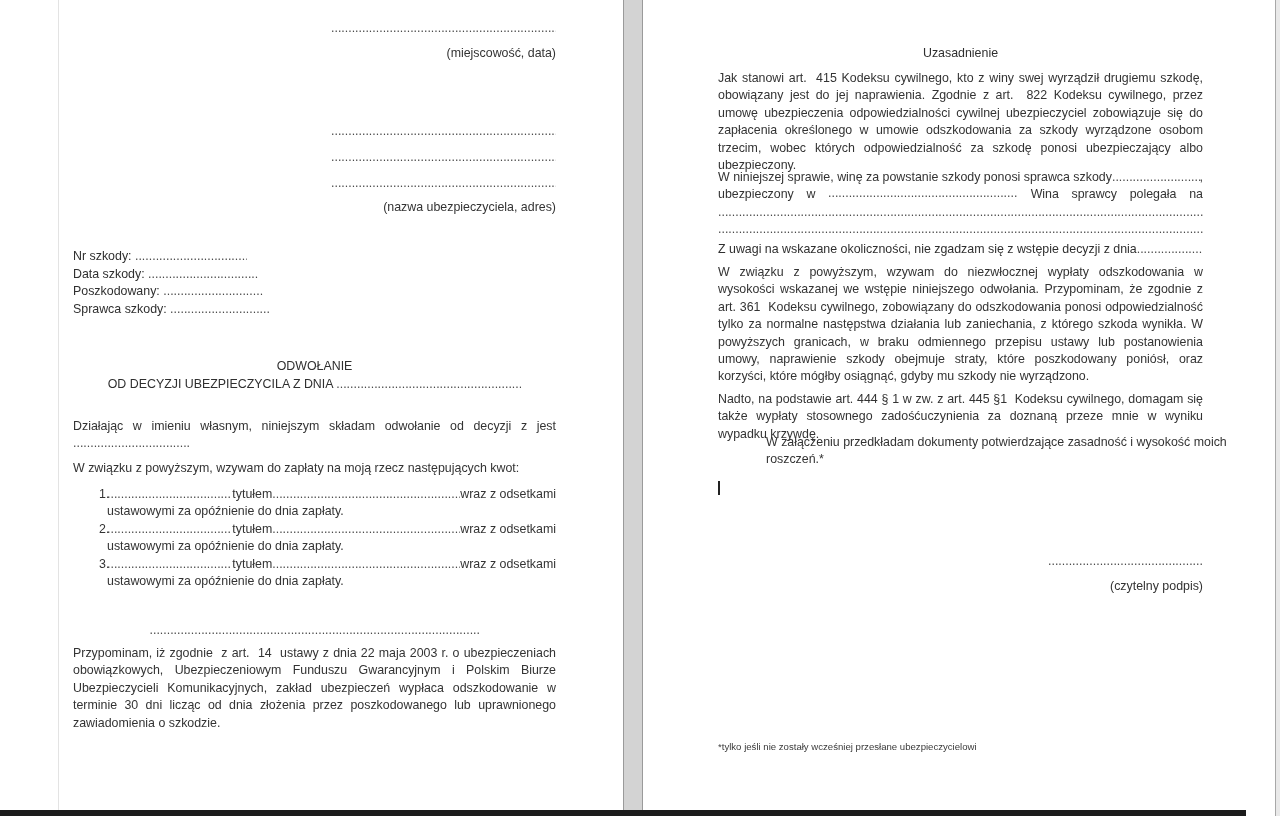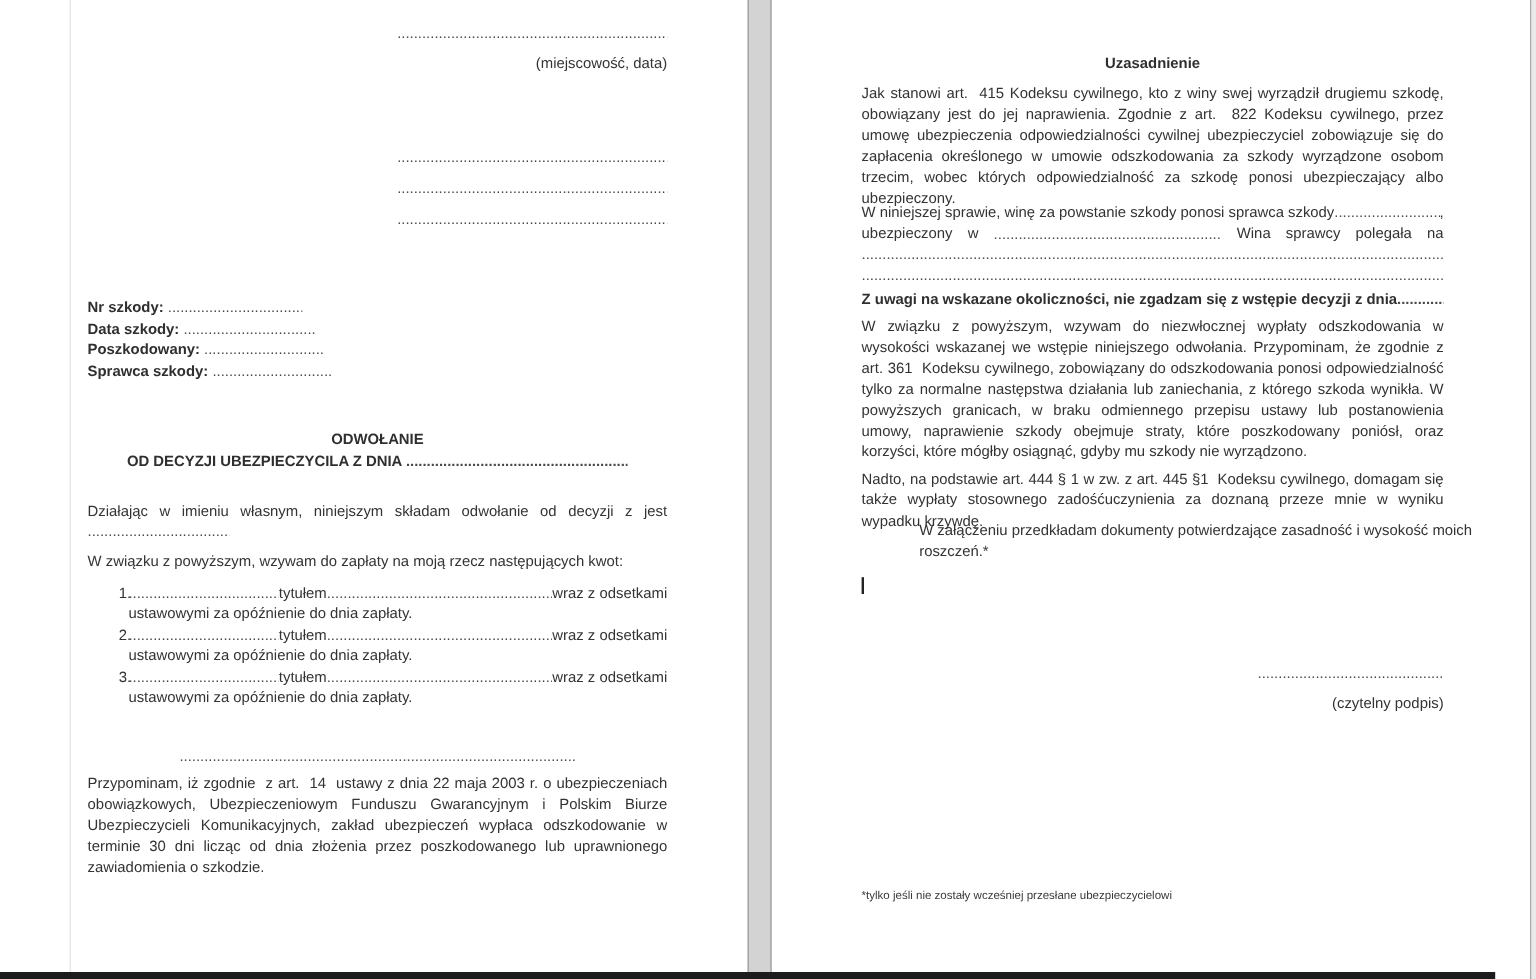--- a/index.html
+++ b/index.html
@@ -11,26 +11,26 @@
   .page-edge-left{position:absolute;left:58px;top:0;width:1px;height:810px;background:#e3e3e3;}
   .gutter{position:absolute;left:623px;top:0;width:18px;height:810px;background:#d3d3d3;
           border-left:1px solid #9a9a9a;border-right:1px solid #9a9a9a;}
   .bottom-bar{position:absolute;left:0;top:810px;width:1246px;height:6px;background:#1c1c1c;}
   .scroll-track{position:absolute;right:0;top:0;width:4px;height:816px;background:#e9e9e9;border-left:1px solid #a8a8a8;}
   .tb{position:absolute;left:73px;}
   .p1w{width:483px;}
   .p2w{width:485px;}
   .right{text-align:right;}
   .center{text-align:center;}
-  .bold{font-weight:bold;color:#2f2f2f;}
+  .bold{font-weight:normal;color:#2f2f2f;}
   .just{text-align:justify;white-space:pre-wrap;}
   .justlast{text-align:justify;text-align-last:justify;}
   .dots{display:inline-block;overflow:hidden;white-space:nowrap;height:14px;line-height:14px;
         vertical-align:-3px;color:#4a4a4a;}
-  .drow{display:flex;align-items:center;}
+  .drow{display:flex;align-items:flex-start;}
   .drow .w{white-space:pre;}
   .dfill{flex:1 1 0;overflow:hidden;white-space:nowrap;min-width:0;color:#4a4a4a;}
   .fieldline{height:17.5px;}
   .list-item{position:relative;padding-left:34px;}
   .li-num{position:absolute;left:26px;top:0;}
   .caret{position:absolute;left:73px;top:481px;width:1.5px;height:14px;background:#222;}
   .footnote{font-size:9.6px;line-height:12px;color:#3a3a3a;}
 </style>
 </head>
 <body>
@@ -47,20 +47,21 @@
 
     <div class="tb p1w right" style="top:123px;">
       <span class="dots" style="width:225px;">............................................................................................................................................................................................................................</span>
     </div>
     <div class="tb p1w right" style="top:149px;">
       <span class="dots" style="width:225px;">............................................................................................................................................................................................................................</span>
     </div>
     <div class="tb p1w right" style="top:175px;">
       <span class="dots" style="width:225px;">............................................................................................................................................................................................................................</span>
     </div>
+    <div class="tb p1w right" style="top:199px;">(nazwa ubezpieczyciela, adres)</div>
 
     <div class="tb p1w" style="top:248px;">
       <div class="fieldline">
         <span class="bold">Nr szkody:</span>
         <span class="dots" style="width:112px;">............................................................................................................................................................................................................................</span>
       </div>
       <div class="fieldline">
         <span class="bold">Data szkody:</span>
         <span class="dots" style="width:110px;">............................................................................................................................................................................................................................</span>
       </div>

